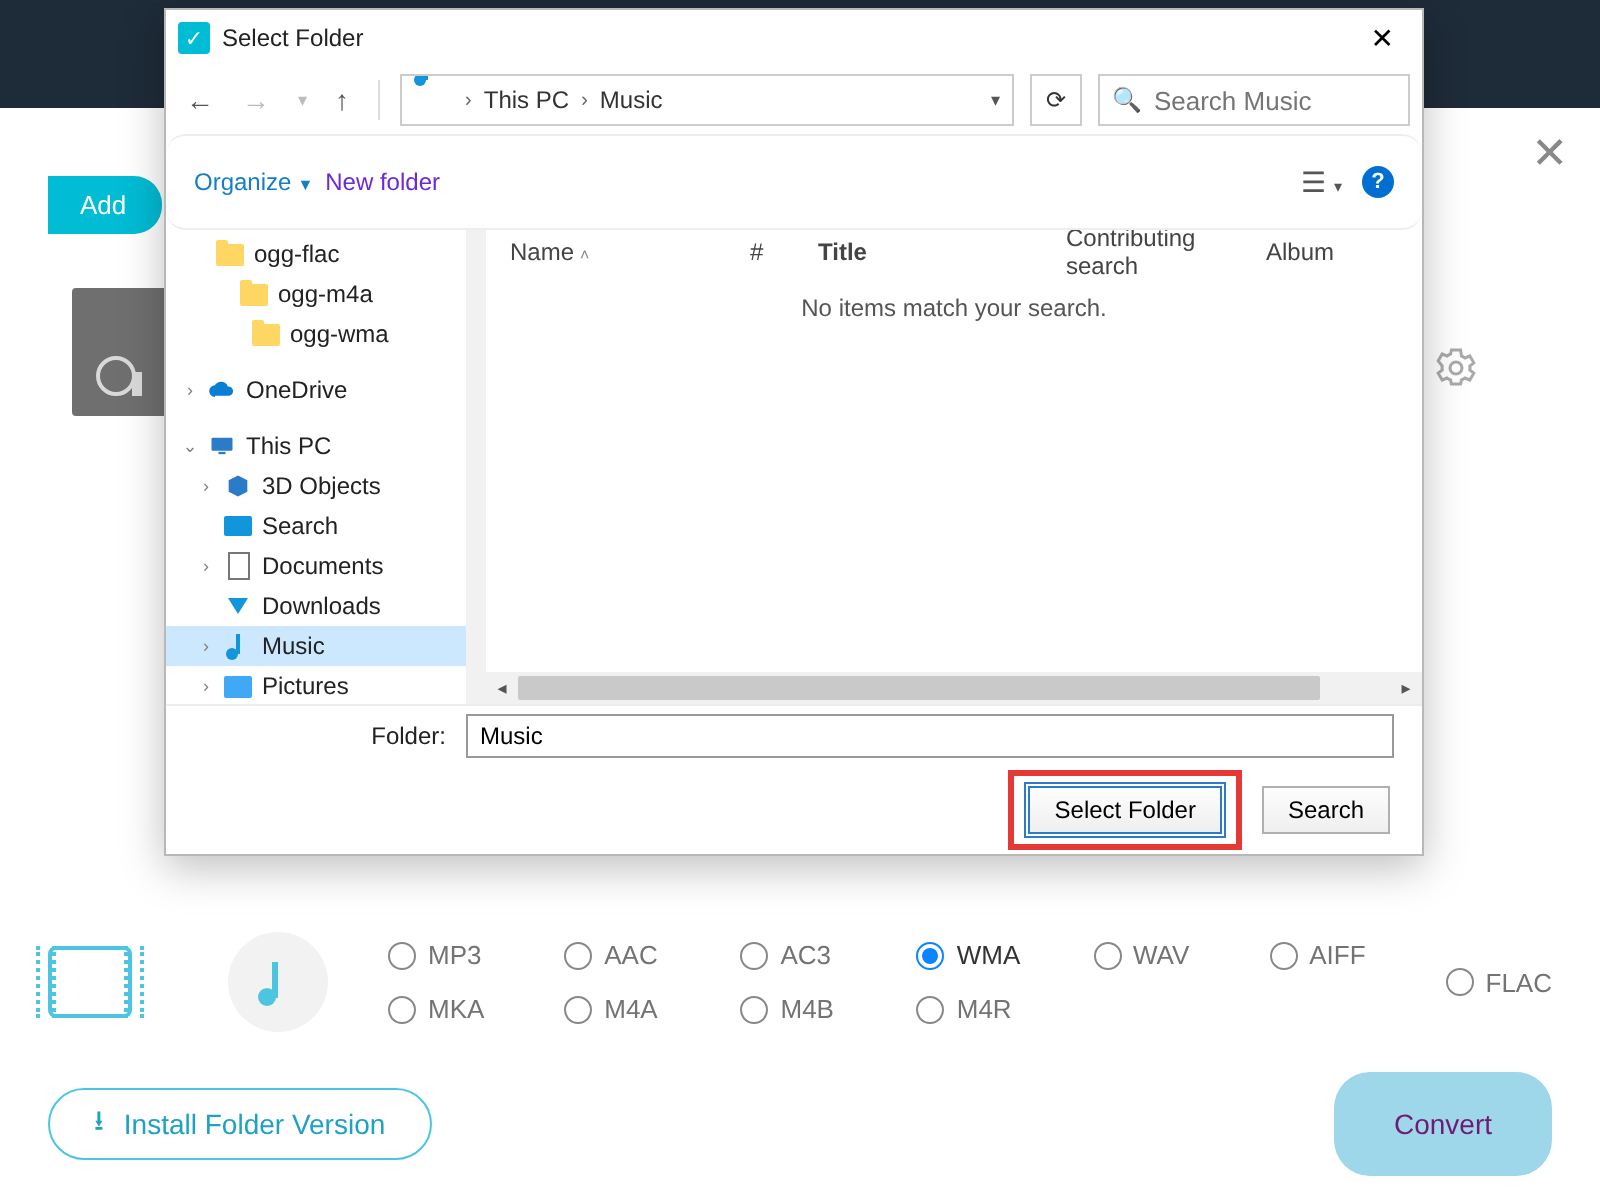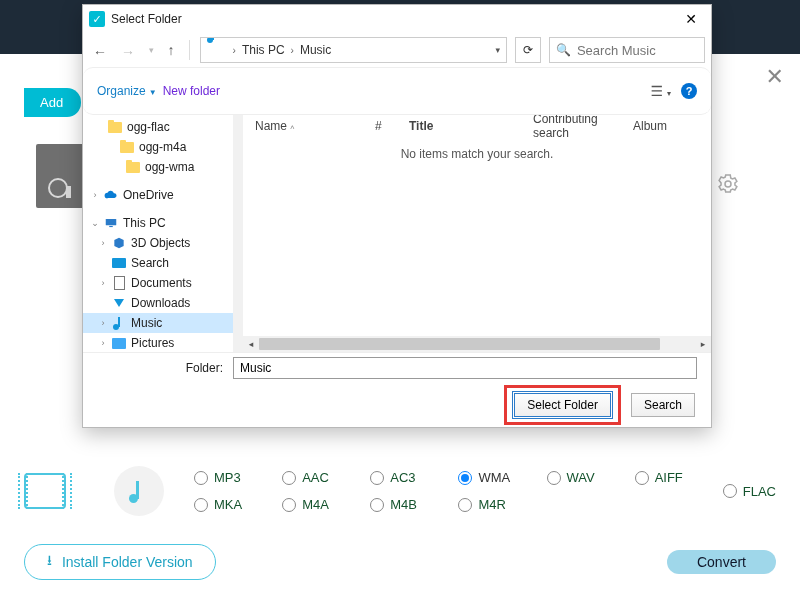--- a/index.html
+++ b/index.html
@@ -100,31 +100,31 @@
 
 .format-row { position:absolute; left:24px; right:24px; top:456px; height:70px; display:flex; align-items:center; }
 .film-icon { width:42px; height:36px; border:2px solid #4cc6e0; border-radius:4px; position:relative; }
 .film-icon::before, .film-icon::after { content:""; position:absolute; top:-2px; bottom:-2px; width:6px; border-left:2px dotted #4cc6e0; border-right:2px dotted #4cc6e0; }
 .film-icon::before { left:-8px; } .film-icon::after { right:-8px; }
 .music-thumb { width:50px; height:50px; border-radius:50%; background:#f2f2f2; display:flex; align-items:center; justify-content:center; margin:0 30px 0 48px; position:relative; }
 .music-thumb .mn { position:relative; width:20px; height:24px; }
 .music-thumb .mn::before { content:""; position:absolute; left:0; bottom:0; width:9px; height:9px; background:#4cc6e0; border-radius:50%; }
 .music-thumb .mn::after { content:""; position:absolute; left:7px; bottom:4px; width:3px; height:18px; background:#4cc6e0; }
 .radios { flex:1; display:grid; grid-template-columns: repeat(6, 1fr); row-gap:12px; column-gap:4px; }
-.radio { display:flex; align-items:center; gap:6px; font-size:13px; color:#14532d; cursor:pointer; }
+.radio { display:flex; align-items:center; gap:6px; font-size:13px; color:#737373; cursor:pointer; }
 .radio .bullet { width:14px; height:14px; border:1px solid #888; border-radius:50%; display:flex; align-items:center; justify-content:center; }
 .radio.checked .bullet { border-color:#0a84ff; }
 .radio.checked .bullet::after { content:""; width:8px; height:8px; background:#0a84ff; border-radius:50%; }
 .radio.checked { color:#333; }
 
 
 .bottom-bar { position:absolute; left:24px; right:24px; bottom:14px; height:40px; display:flex; align-items:center; }
 .install-btn { height:36px; border:1px solid #4cc6e0; border-radius:18px; display:flex; align-items:center; gap:10px; padding:0 22px; color:#1ea2c2; font-size:14px; cursor:pointer; }
 .install-btn .dl { font-size:14px; }
-.convert-btn { margin-left:auto; height:24px; border:none; border-radius:18px; background:#9fd7ea; color:#0f172a; padding:0 30px; font-size:14px; cursor:pointer; }
+.convert-btn { margin-left:auto; height:52px; border:none; border-radius:18px; background:#9fd7ea; color:#701a75; padding:0 30px; font-size:14px; cursor:pointer; }
 </style>
 </head>
 <body>
 
 <div class="top-dark"></div>
 <div class="bg-white"></div>
 
 <span class="bg-close">✕</span>
 <div class="add-btn"><span>Add</span></div>
 <div class="bg-doc-icon">

